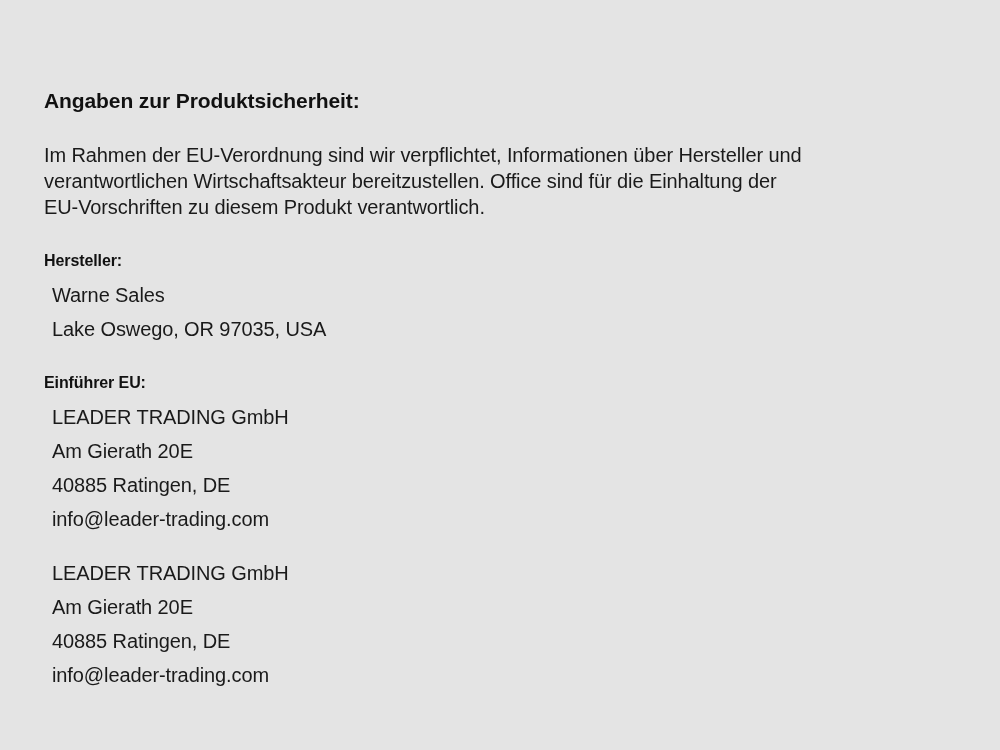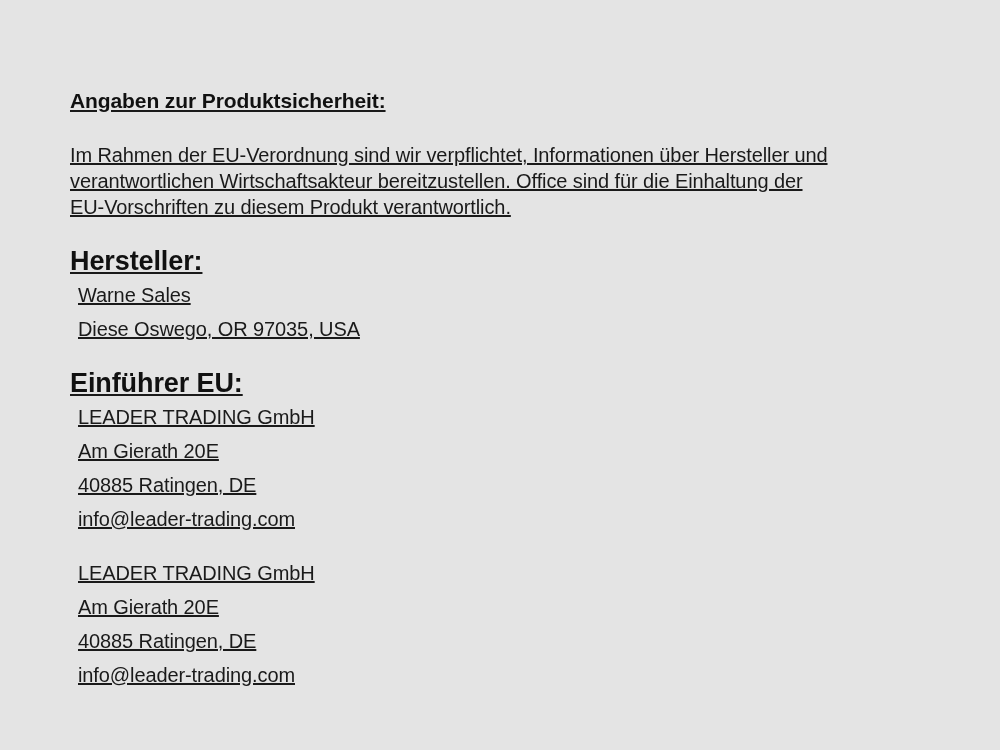--- a/index.html
+++ b/index.html
@@ -13,39 +13,38 @@
     background: #e4e4e4;
     color: #1a1a1a;
     font-family: "Liberation Sans", "DejaVu Sans", sans-serif;
     font-size: 20px;
     line-height: 26px;
     letter-spacing: -0.1px;
     overflow: hidden;
   }
   main.doc {
     box-sizing: border-box;
-    padding: 88px 70px 0 70px;
-    text-decoration: underline;
+    padding: 88px 70px 0 44px;
   }
   .doc h1 {
     font-size: 21px;
     font-weight: 700;
     line-height: 26px;
     margin: 0 0 28px 0;
     color: #111111;
   }
   .doc p.intro {
     margin: 0 0 28px 0;
     white-space: pre-line;
   }
   .doc section {
     margin: 0 0 28px 0;
   }
   .doc h2 {
-    font-size: 27px;
+    font-size: 16px;
     font-weight: 700;
     line-height: 26px;
     margin: 0;
     color: #111111;
   }
   .doc .line {
     margin: 8px;
   }
 </style>
 </head>
@@ -55,21 +54,21 @@
 
   <h1>Angaben zur Produktsicherheit:</h1>
 
   <p class="intro">Im Rahmen der EU-Verordnung sind wir verpflichtet, Informationen über Hersteller und
 verantwortlichen Wirtschaftsakteur bereitzustellen. Office sind für die Einhaltung der
 EU-Vorschriften zu diesem Produkt verantwortlich.</p>
 
   <section>
     <h2>Hersteller:</h2>
     <p class="line">Warne Sales</p>
-    <p class="line">Diese Oswego, OR 97035, USA</p>
+    <p class="line">Lake Oswego, OR 97035, USA</p>
   </section>
 
   <section>
     <h2>Einführer EU:</h2>
     <p class="line">LEADER TRADING GmbH</p>
     <p class="line">Am Gierath 20E</p>
     <p class="line">40885 Ratingen, DE</p>
     <p class="line">info@leader-trading.com</p>
   </section>
 

